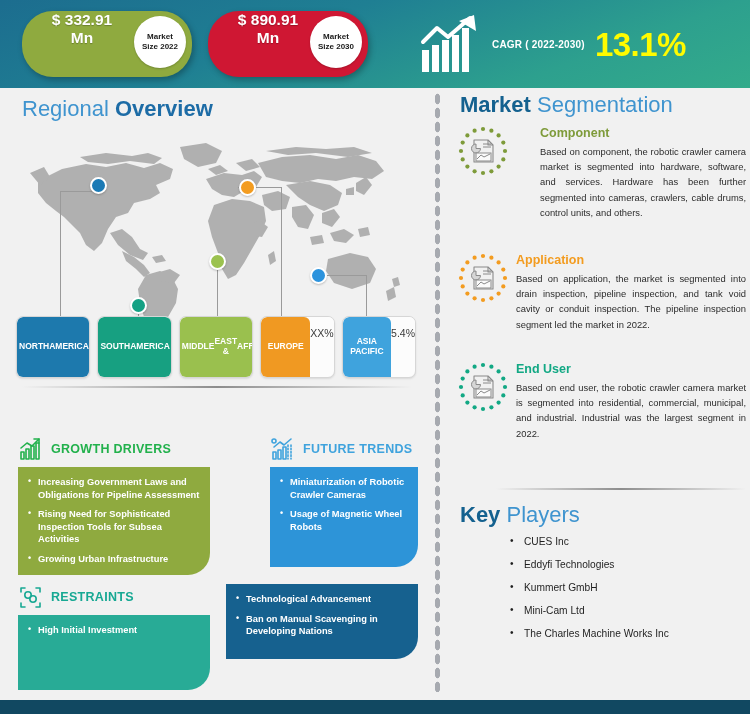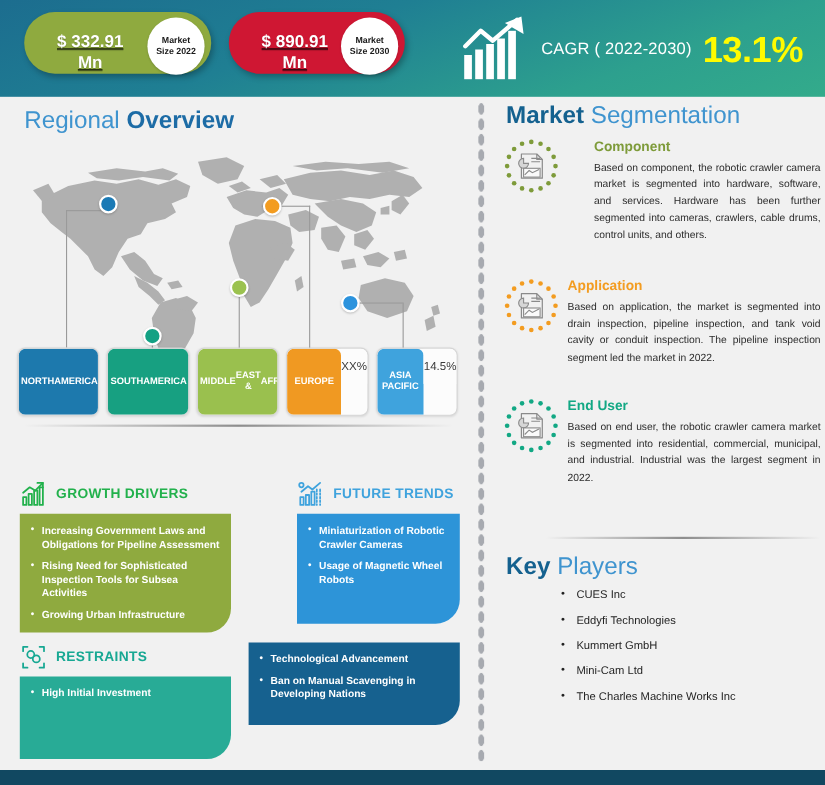--- a/index.html
+++ b/index.html
@@ -11,24 +11,23 @@
   }
   #root { position: relative; width: 750px; height: 714px; background: #f1f1f1; }
 
   
   .header {
     position: absolute; left: 0; top: 0; width: 750px; height: 88px;
     background: linear-gradient(160deg, #1c6d8f 0%, #1f7f93 38%, #2da08e 75%, #33ab8b 100%);
     overflow: hidden;
   }
   .pill {
-    position: absolute; height: 56px; border-radius: 31px;
-    display: flex; align-items: flex-end;
+    position: absolute; height: 66px; border-radius: 31px;
+    display: flex; align-items: flex-start;
     box-shadow: 2px 3px 6px rgba(0,0,0,.28);
-    text-decoration: underline;
   }
   .pill-green { left: 22px; top: 11px; width: 170px; background: #8faa3f; }
   .pill-red   { left: 208px; top: 11px; width: 160px; background: #cf1733; }
   .pill-value {
     color: #ffffff; font-size: 15.5px; font-weight: bold; line-height: 1.18;
     text-align: center; width: 112px; margin-left: 4px;
     text-shadow: 0 1px 1px rgba(0,0,0,.25);
   }
   .pill-badge {
     position: absolute; right: 6px; top: 5px;
@@ -36,21 +35,21 @@
     background: #ffffff; display: flex; align-items: center; justify-content: center;
     text-align: center; font-size: 8px; font-weight: bold; color: #1a1a1a;
     line-height: 1.25; box-shadow: 0 1px 2px rgba(0,0,0,.2);
   }
   .cagr-wrap {
     position: absolute; left: 420px; top: 6px; width: 325px; height: 76px;
     display: flex; align-items: center;
   }
   .cagr-icon { width: 66px; height: 60px; flex: 0 0 66px; }
   .cagr-label {
-    color: #ffffff; font-size: 15px; font-weight: normal; letter-spacing: .2px;
+    color: #ffffff; font-size: 10px; font-weight: bold; letter-spacing: .2px;
     margin-left: 6px; white-space: nowrap;
   }
   .cagr-value {
     color: #fffb00; font-size: 33px; font-weight: bold; margin-left: 10px;
     line-height: 1; letter-spacing: -.5px;
   }
 
   
   .left-col  { position: absolute; left: 0; top: 88px; width: 428px; height: 604px; }
   .right-col { position: absolute; left: 452px; top: 88px; width: 298px; height: 604px; }
@@ -302,21 +301,21 @@
         <div class="region-box">
           <div class="region-name" style="background: rgb(240, 153, 34);">
             <div>EUROPE</div>
           </div>
           <div class="region-pct">XX%</div>
         </div>
         <div class="region-box">
           <div class="region-name" style="background: rgb(63, 163, 221);">
             <div>ASIA PACIFIC</div>
           </div>
-          <div class="region-pct">14.5%</div>
+          <div class="region-pct">5.4%</div>
         </div>
       </div>
 
     <hr class="grad-hr" id="left-hr">
 
 
     <div class="dyn-grid" id="dyn-grid">
         <div class="dyn-cell" style="left: 0px; top: 0px;">
           <div class="dyn-head">
             <span class="dyn-ico"><svg viewBox="0 0 25 25">

